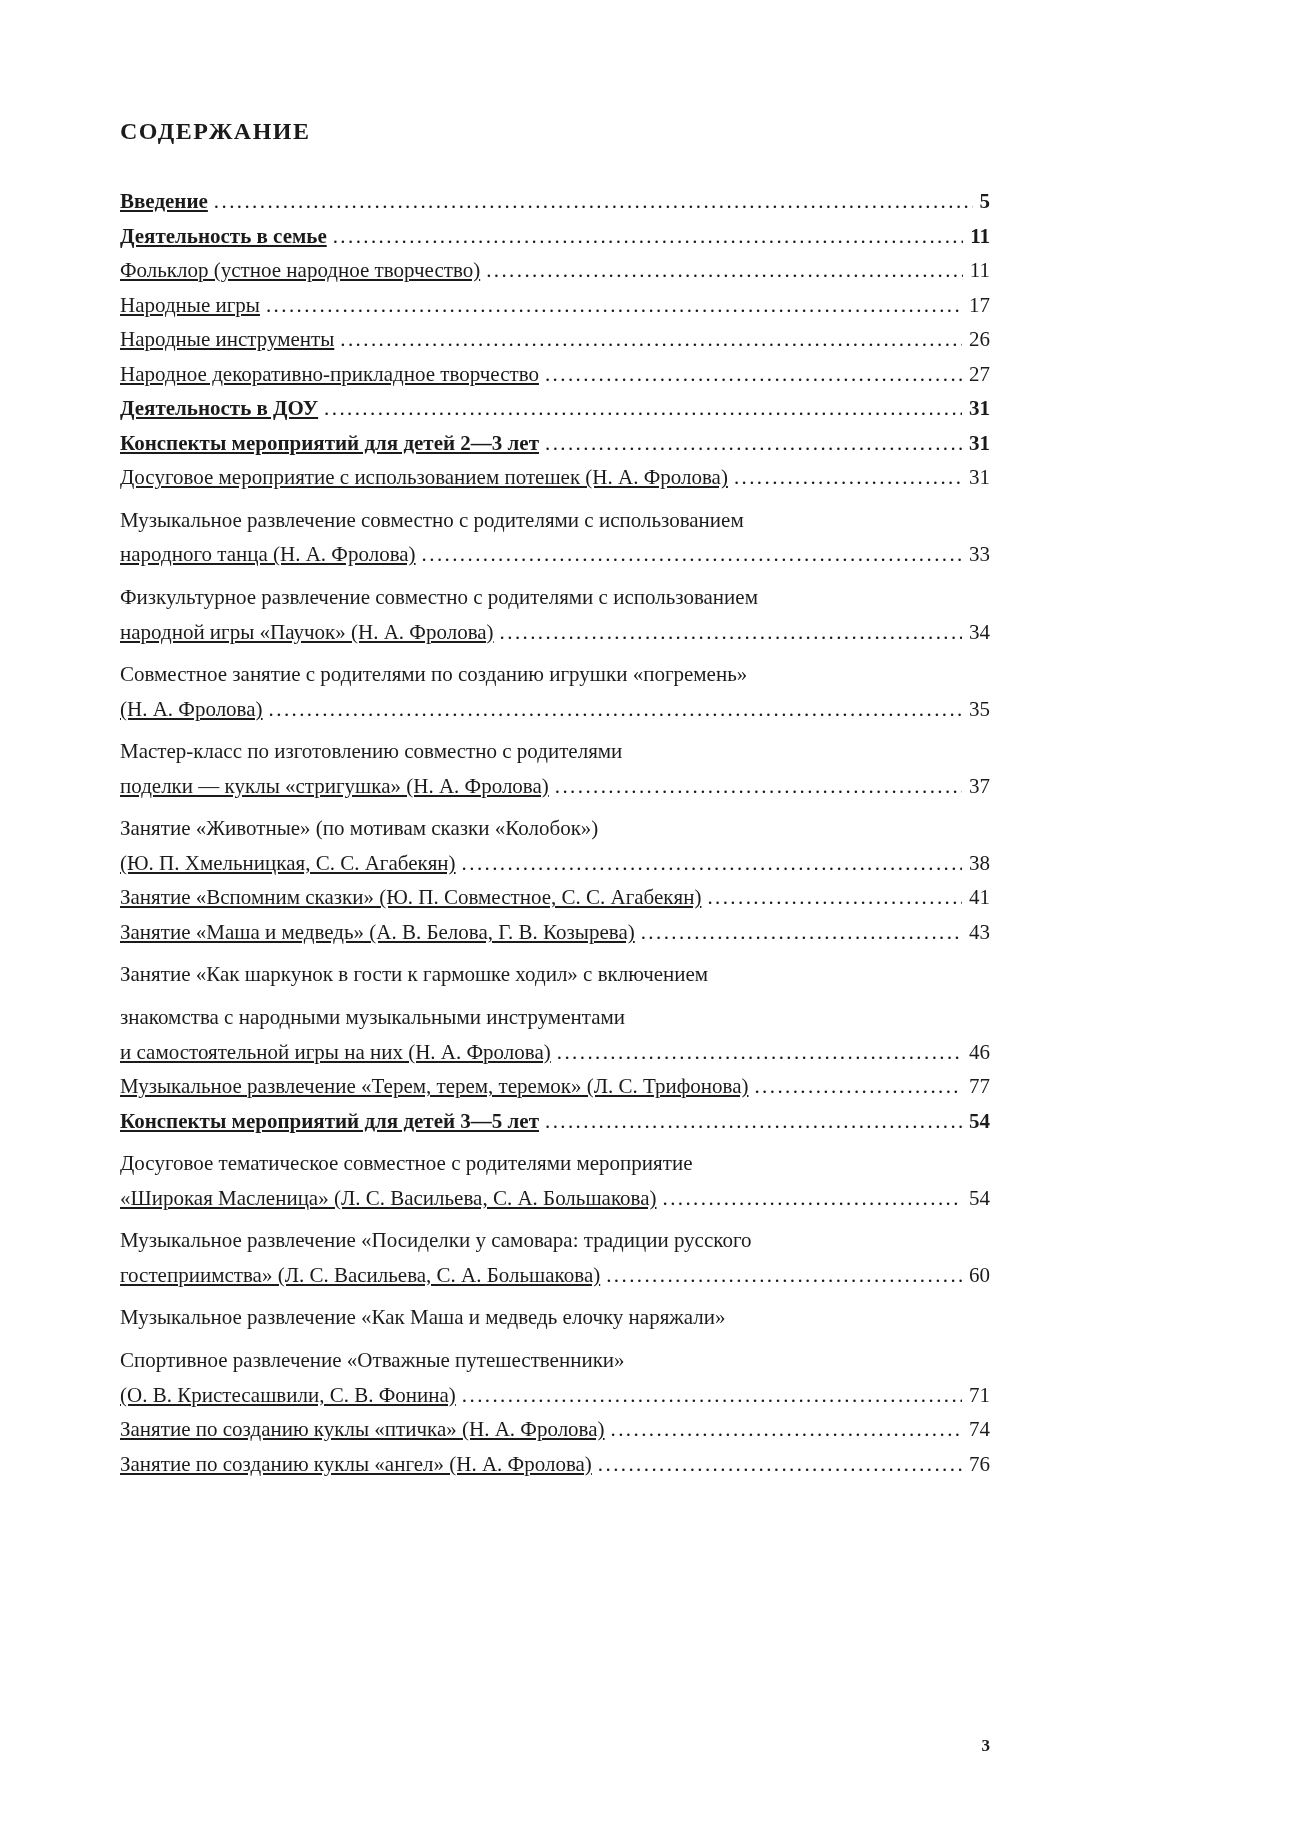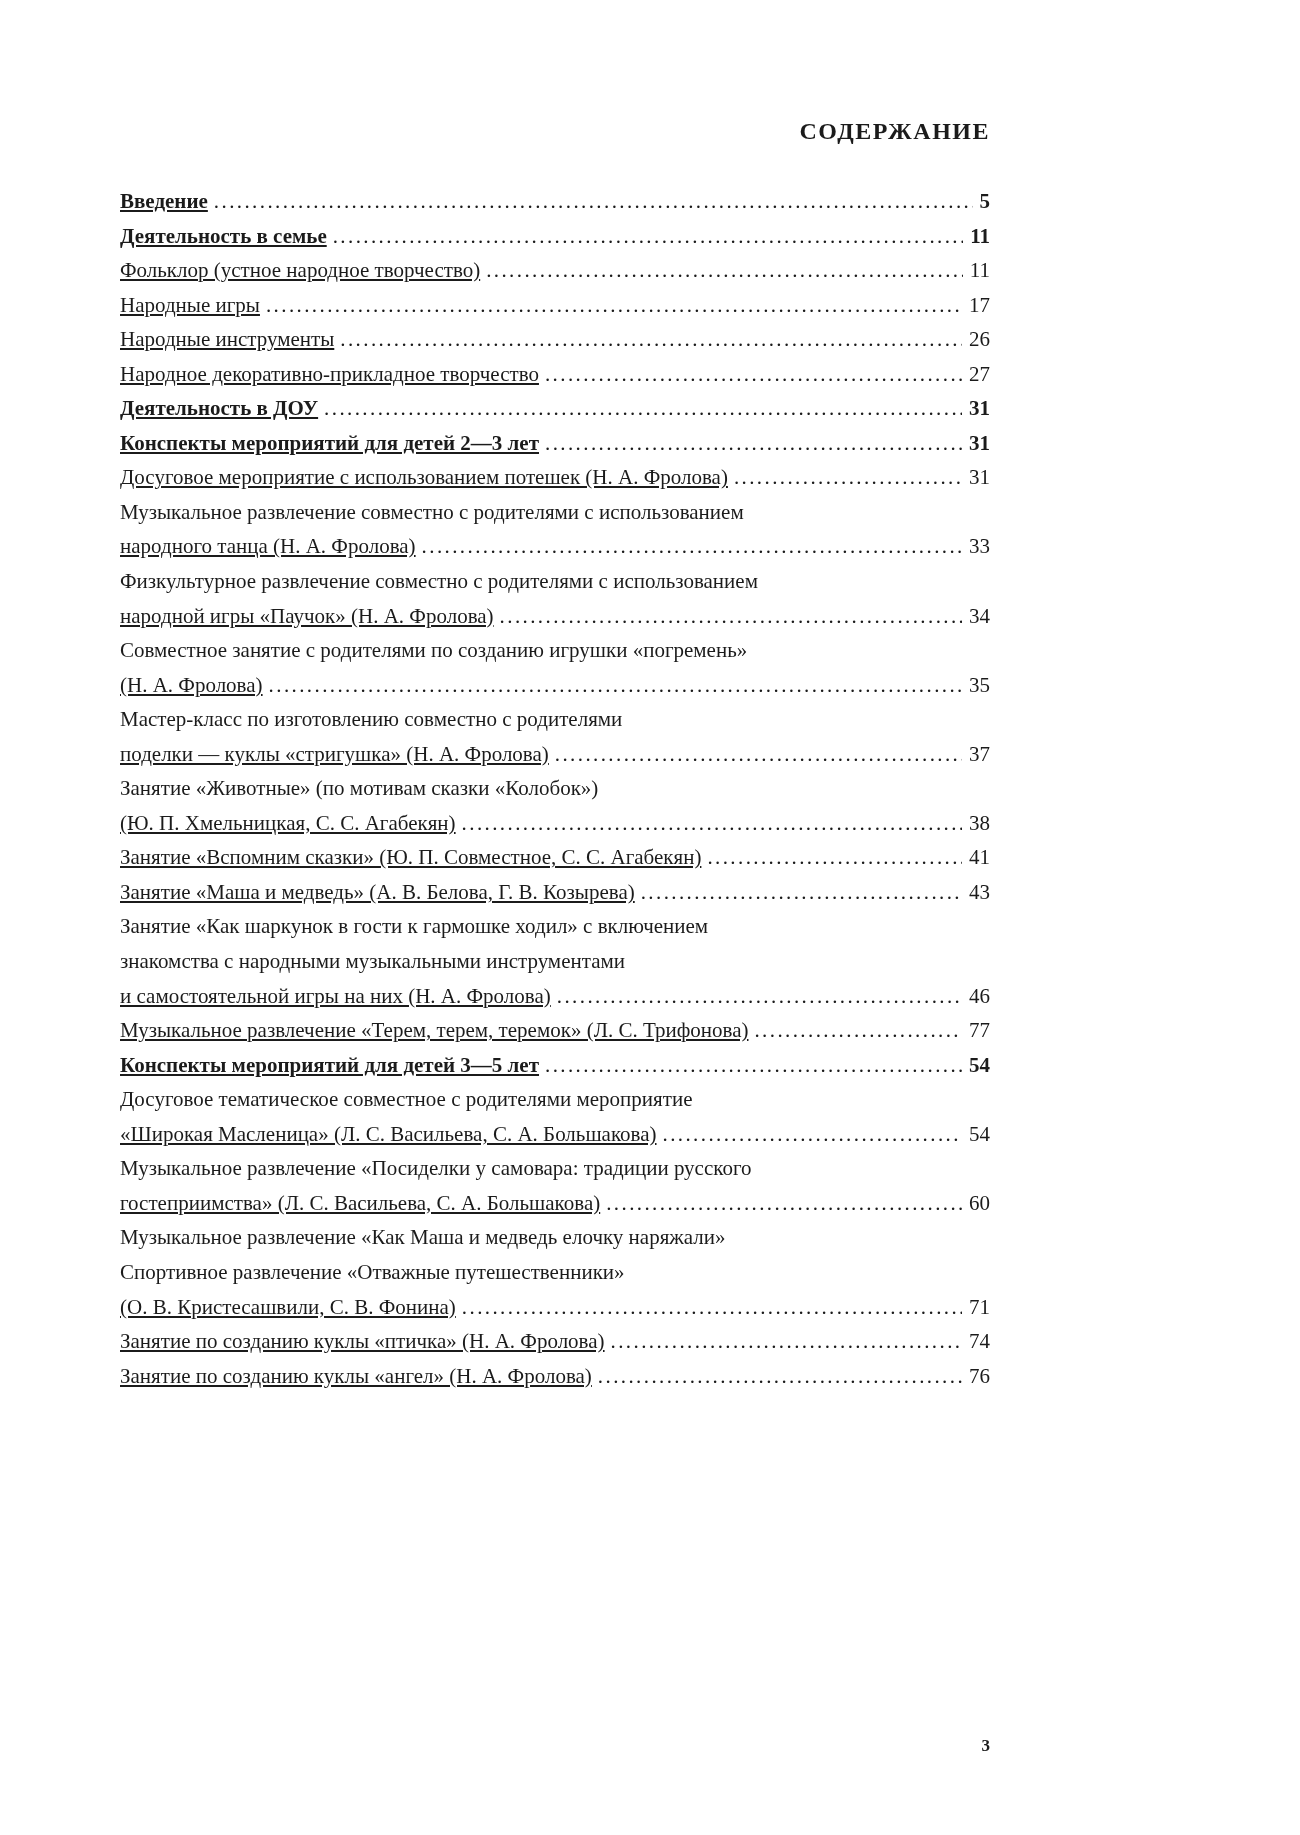--- a/index.html
+++ b/index.html
@@ -15,36 +15,36 @@
   .page {
     position: absolute;
     inset: 0;
     background: #ffffff;
   }
   .toc-title {
     position: absolute;
     top: 118px;
     left: 120px;
     width: 870px;
-    text-align: right;
+    text-align: left;
     font-size: 24px;
     font-weight: bold;
     letter-spacing: 1.5px;
   }
   .toc-list {
     position: absolute;
     top: 184px;
     left: 120px;
     width: 870px;
     font-size: 21px;
     line-height: 34.55px;
   }
   .toc-entry { font-weight: normal; }
   .toc-entry.bold { font-weight: bold; }
-  .toc-line { white-space: nowrap; }
+  .toc-line { white-space: nowrap; margin-top: 8px; }
   .toc-lastline {
     display: flex;
     align-items: baseline;
   }
   .toc-text {
     flex: 0 0 auto;
     white-space: nowrap;
     text-decoration: underline;
   }
   .toc-leader {

